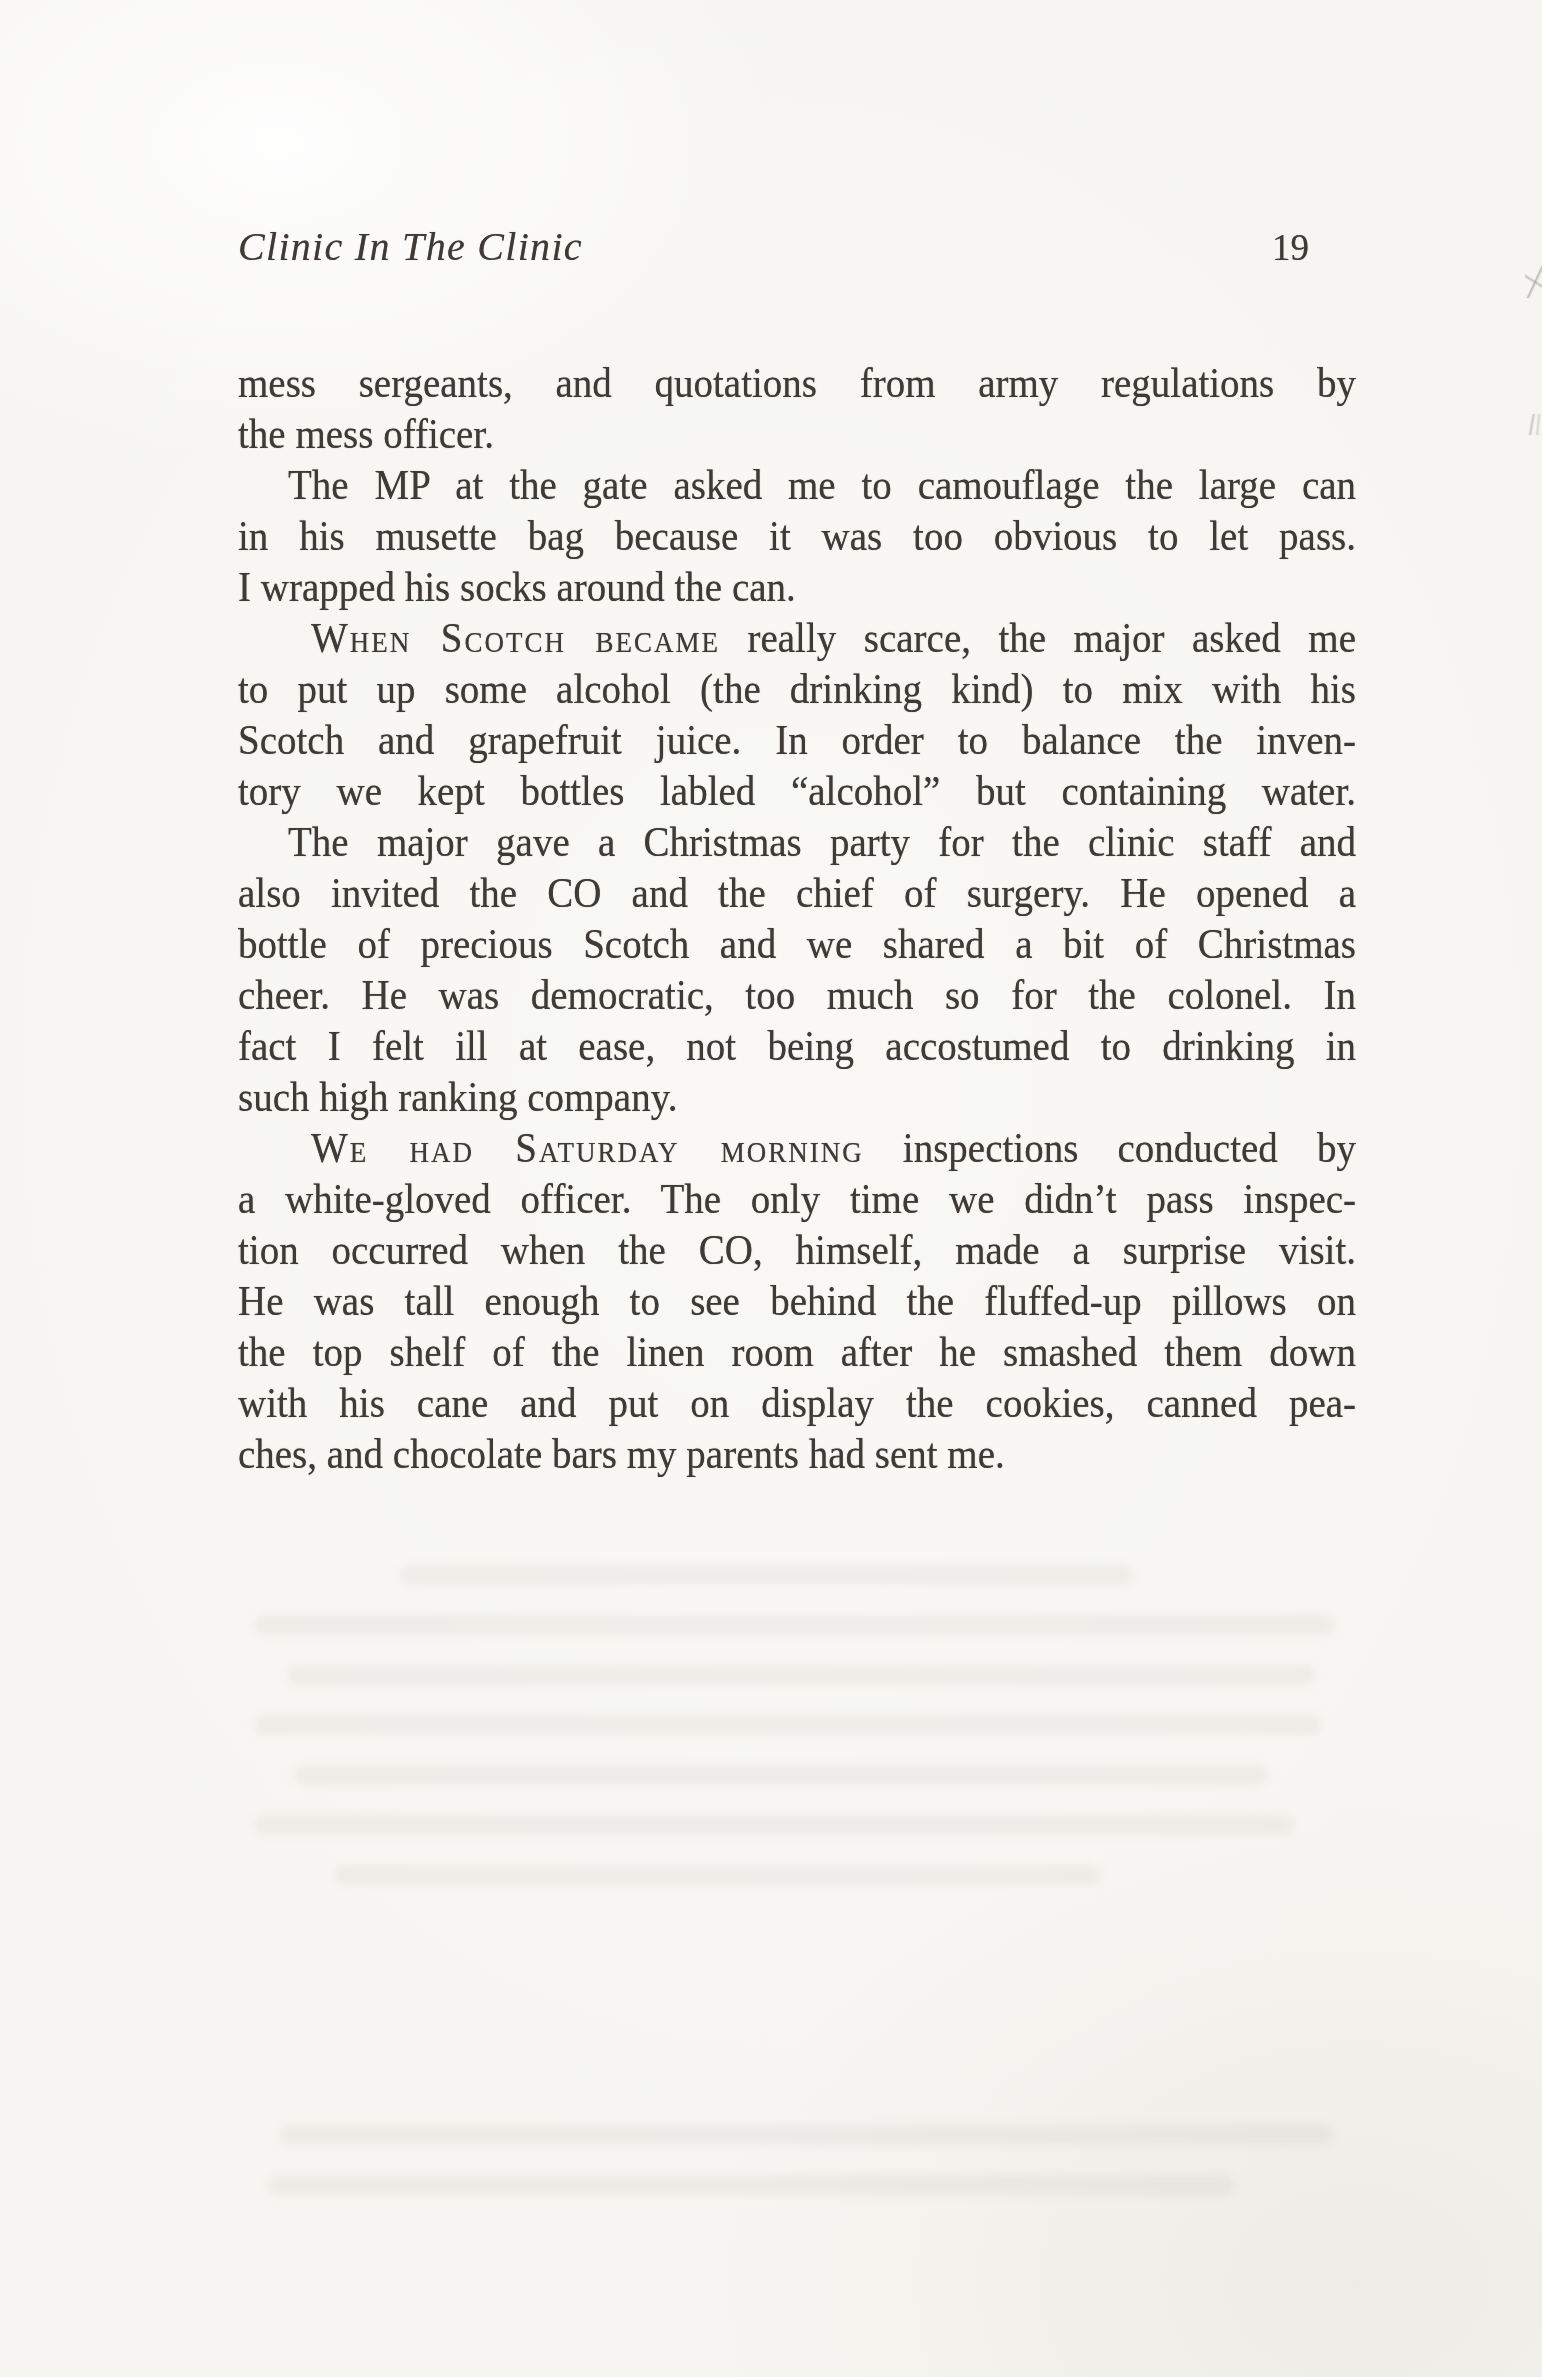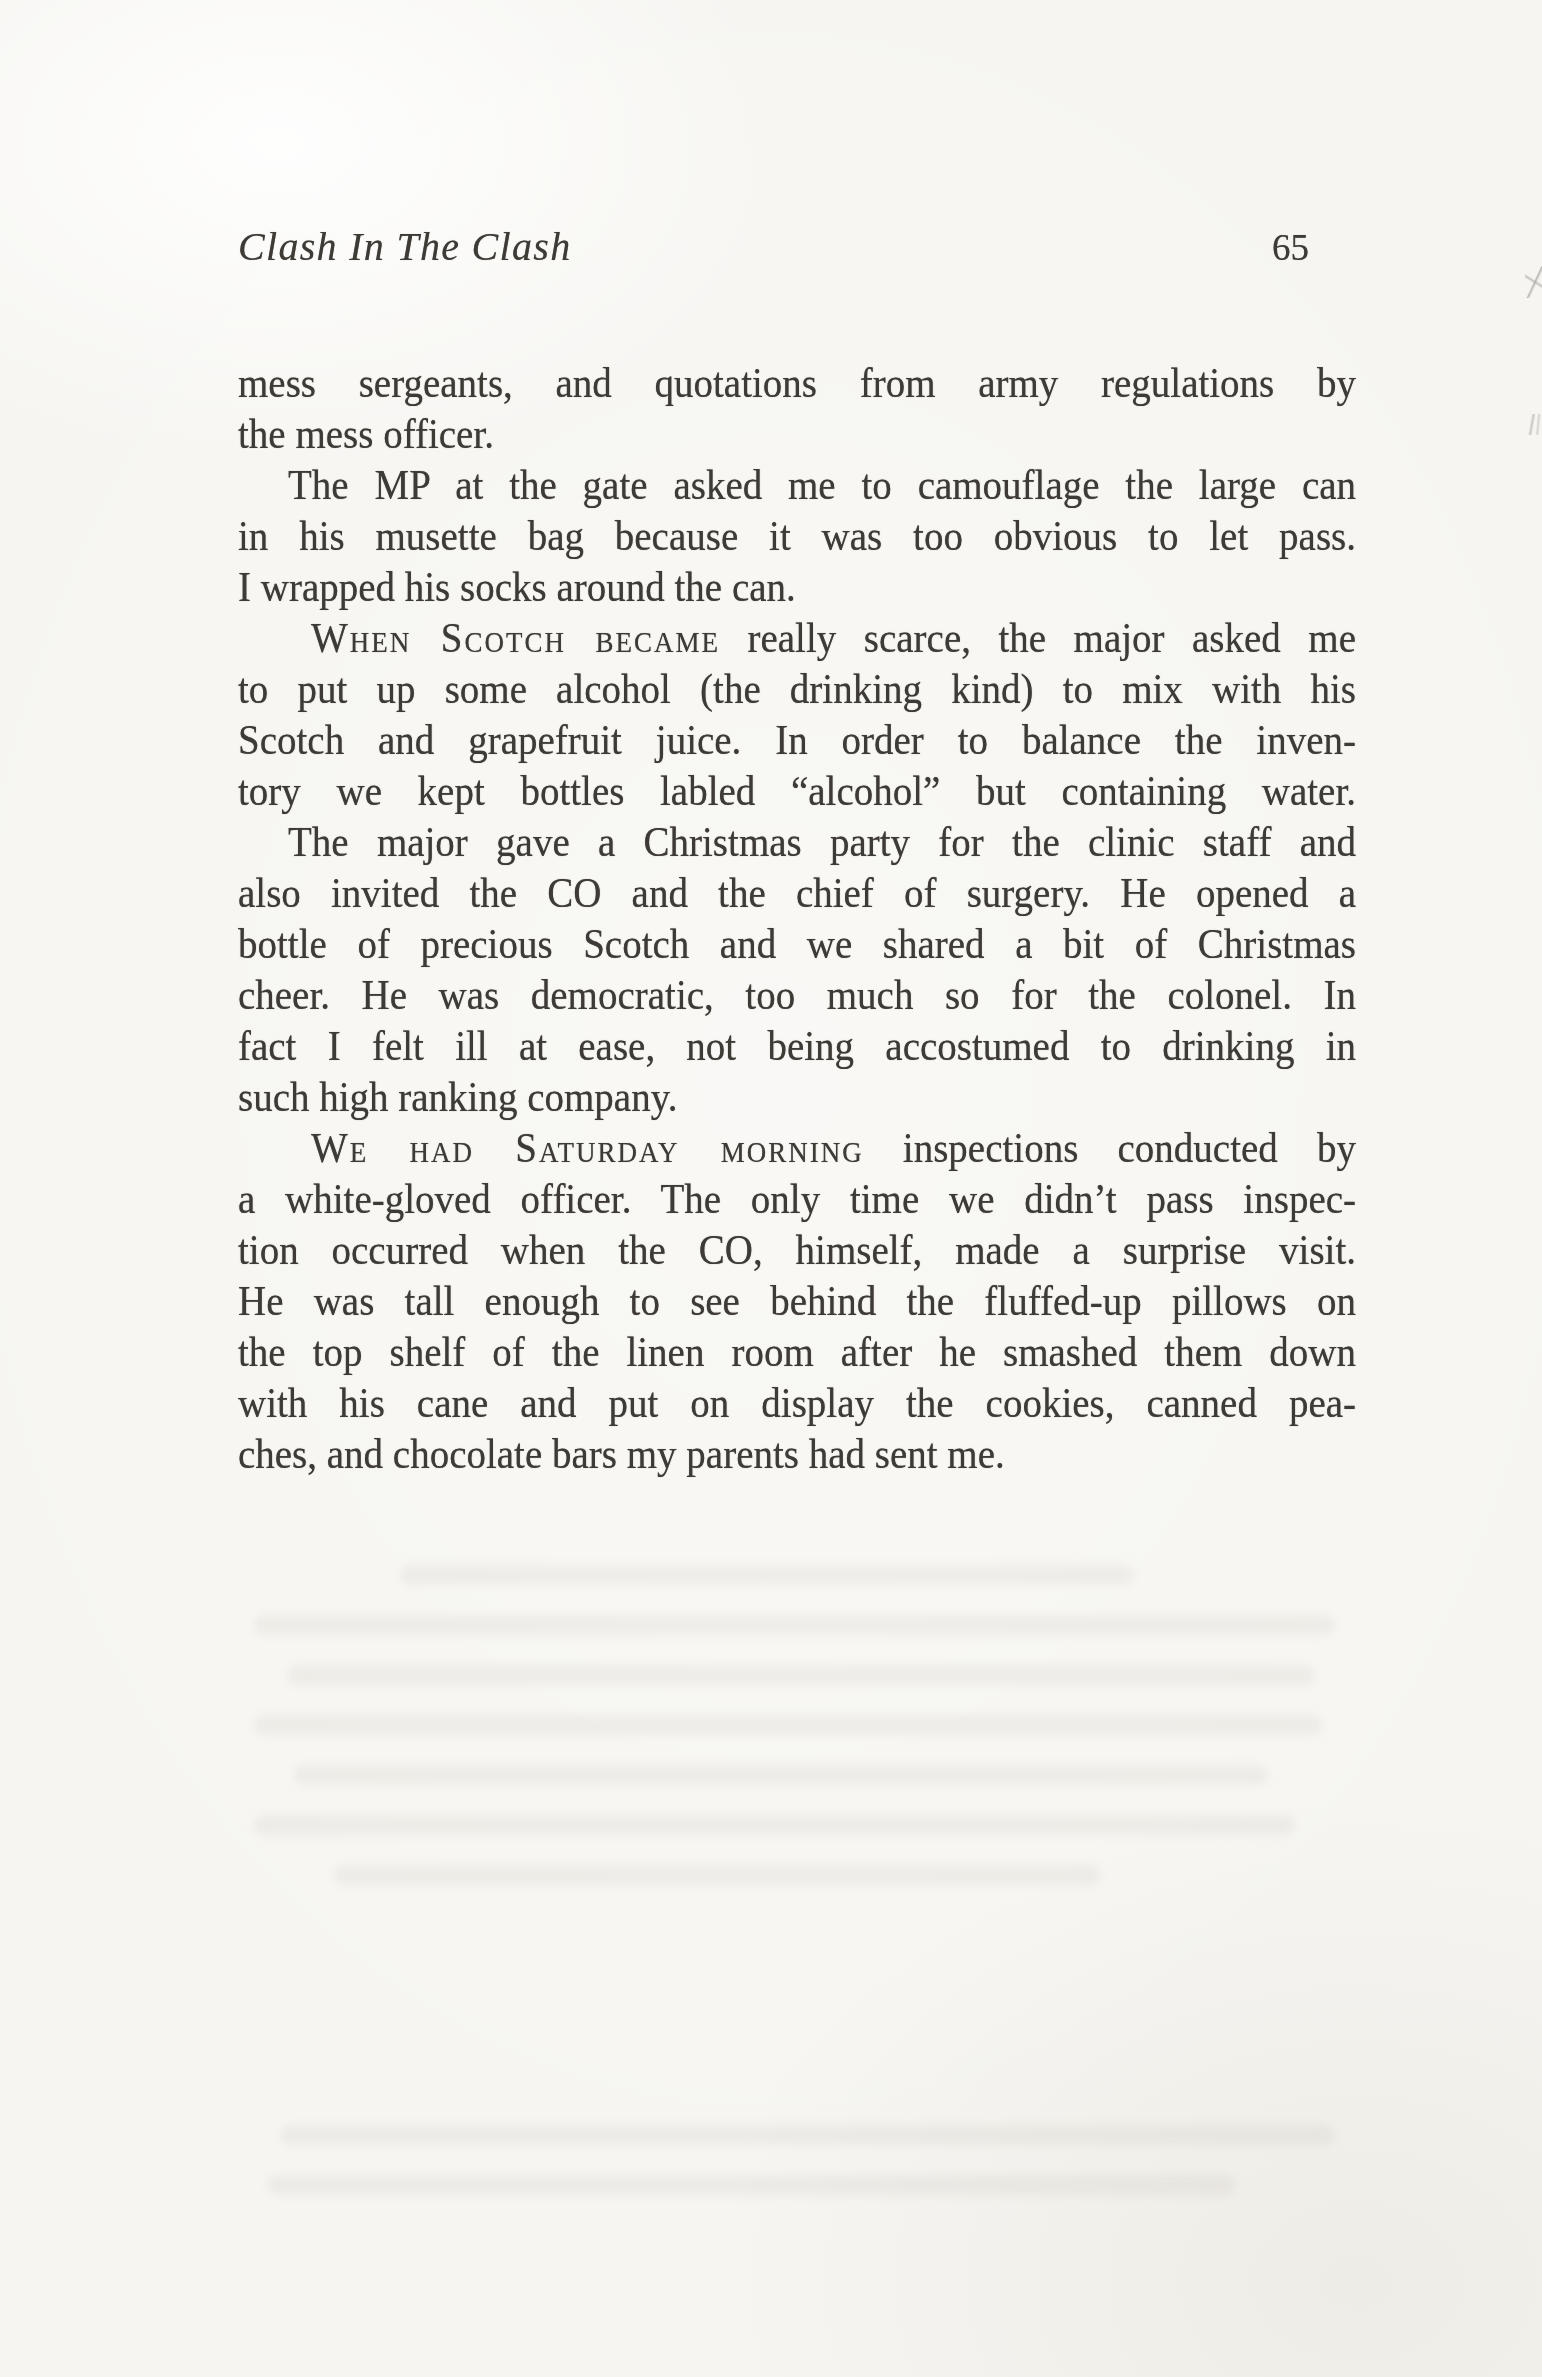--- a/index.html
+++ b/index.html
@@ -99,22 +99,22 @@
   }
 </style>
 </head>
 <body>
 
 <div class="page">
 
   <div class="content">
 
     <div class="header">
-      <span class="running-title">Clash In The Clash</span>
-      <span class="page-number">65</span>
+      <span class="running-title">Clinic In The Clinic</span>
+      <span class="page-number">19</span>
     </div>
 
     <div class="pbody">
         <div class="para">
           <div class="line just">mess sergeants, and quotations from army regulations by</div>
           <div class="line">the mess officer.</div>
         </div>
         <div class="para">
           <div class="line just ind">The MP at the gate asked me to camouflage the large can</div>
           <div class="line just">in his musette bag because it was too obvious to let pass.</div>

